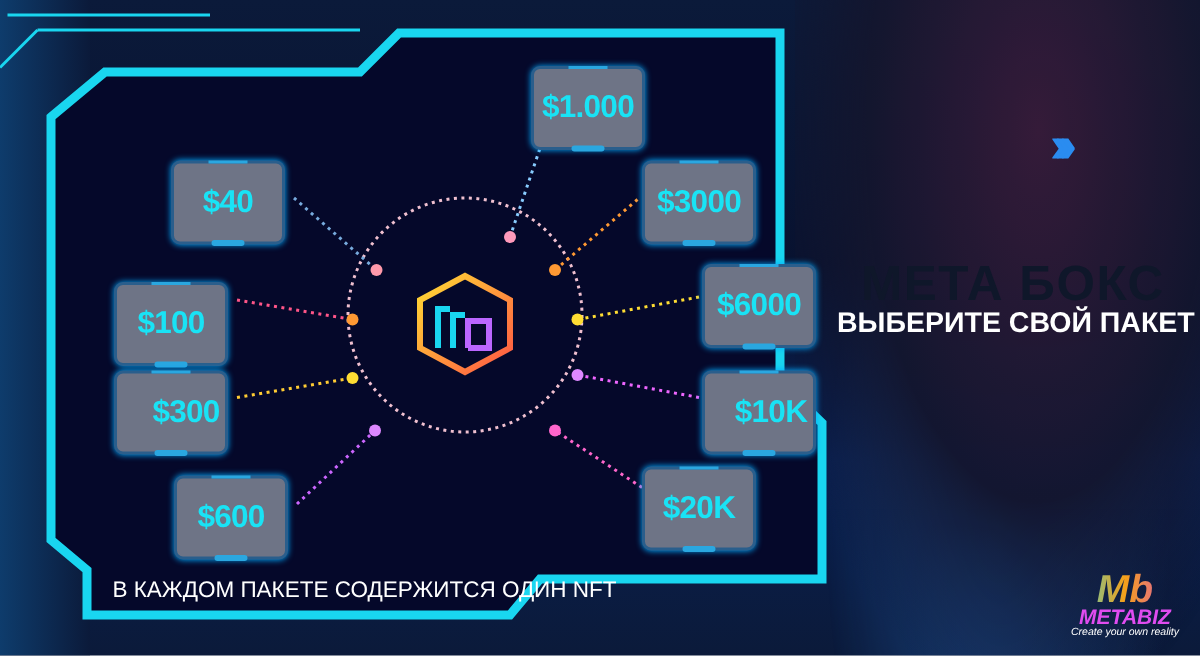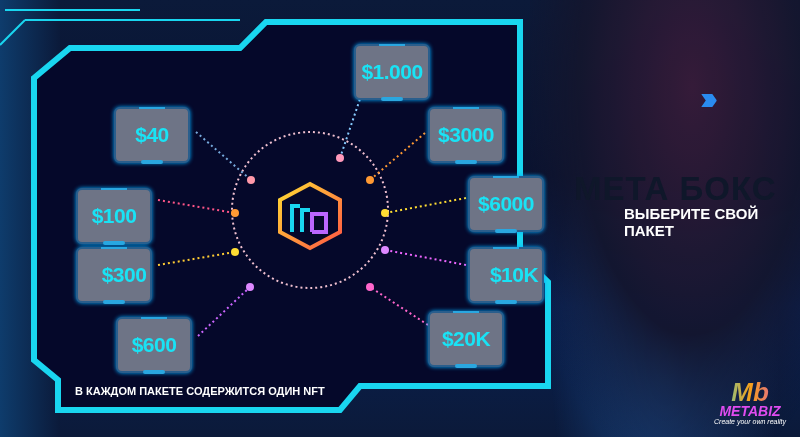--- a/index.html
+++ b/index.html
@@ -12,22 +12,22 @@
   .bg-left{position:absolute;left:0;top:0;width:60px;height:437px;
     background:linear-gradient(90deg,#0e3c6c,#0b1a3a);}
   svg.frame{position:absolute;left:0;top:0;}
   .pkg{position:absolute;width:76px;height:56px;border-radius:6px;
     background:#6e7486;border:2px solid #2a5e8c;box-shadow:0 0 4px #0af;
     display:flex;align-items:center;justify-content:center;
     color:#19e3f5;font-size:21px;font-weight:bold;letter-spacing:-0.5px;box-sizing:border-box;}
   .pkg::after{content:"";position:absolute;bottom:-3px;left:50%;width:22px;height:4px;margin-left:-11px;background:#2aa7e0;border-radius:2px;}
   .pkg::before{content:"";position:absolute;top:-2px;left:50%;width:26px;height:2px;margin-left:-13px;background:#2aa7e0;}
   .title{position:absolute;left:574px;top:170px;color:#0f172a;font-size:33px;font-weight:bold;letter-spacing:1px;}
-  .subtitle{position:absolute;left:624px;top:205px;color:#fff;font-size:15px;font-weight:bold;}
-  .footnote{position:absolute;left:75px;top:385px;color:#fff;font-size:11px;font-weight:bold;}
+  .subtitle{position:absolute;left:558px;top:205px;color:#fff;font-size:19px;font-weight:bold;}
+  .footnote{position:absolute;left:75px;top:385px;color:#fff;font-size:15px;font-weight:normal;}
   .arrows{position:absolute;left:700px;top:78px;font-size:34px;font-weight:bold;color:#2a8cf0;letter-spacing:-8px;}
   .logo{position:absolute;left:705px;top:380px;width:90px;text-align:center;}
   .logo-mark{font-size:26px;font-weight:bold;font-style:italic;
     background:linear-gradient(90deg,#19e3f5,#f5a019,#d23cf0);-webkit-background-clip:text;color:transparent;line-height:24px;}
   .logo-name{font-size:14px;font-weight:bold;font-style:italic;color:#e04cf0;line-height:14px;}
   .logo-tag{font-size:7px;font-style:italic;color:#fff;}
 </style>
 </head>
 <body>
 

